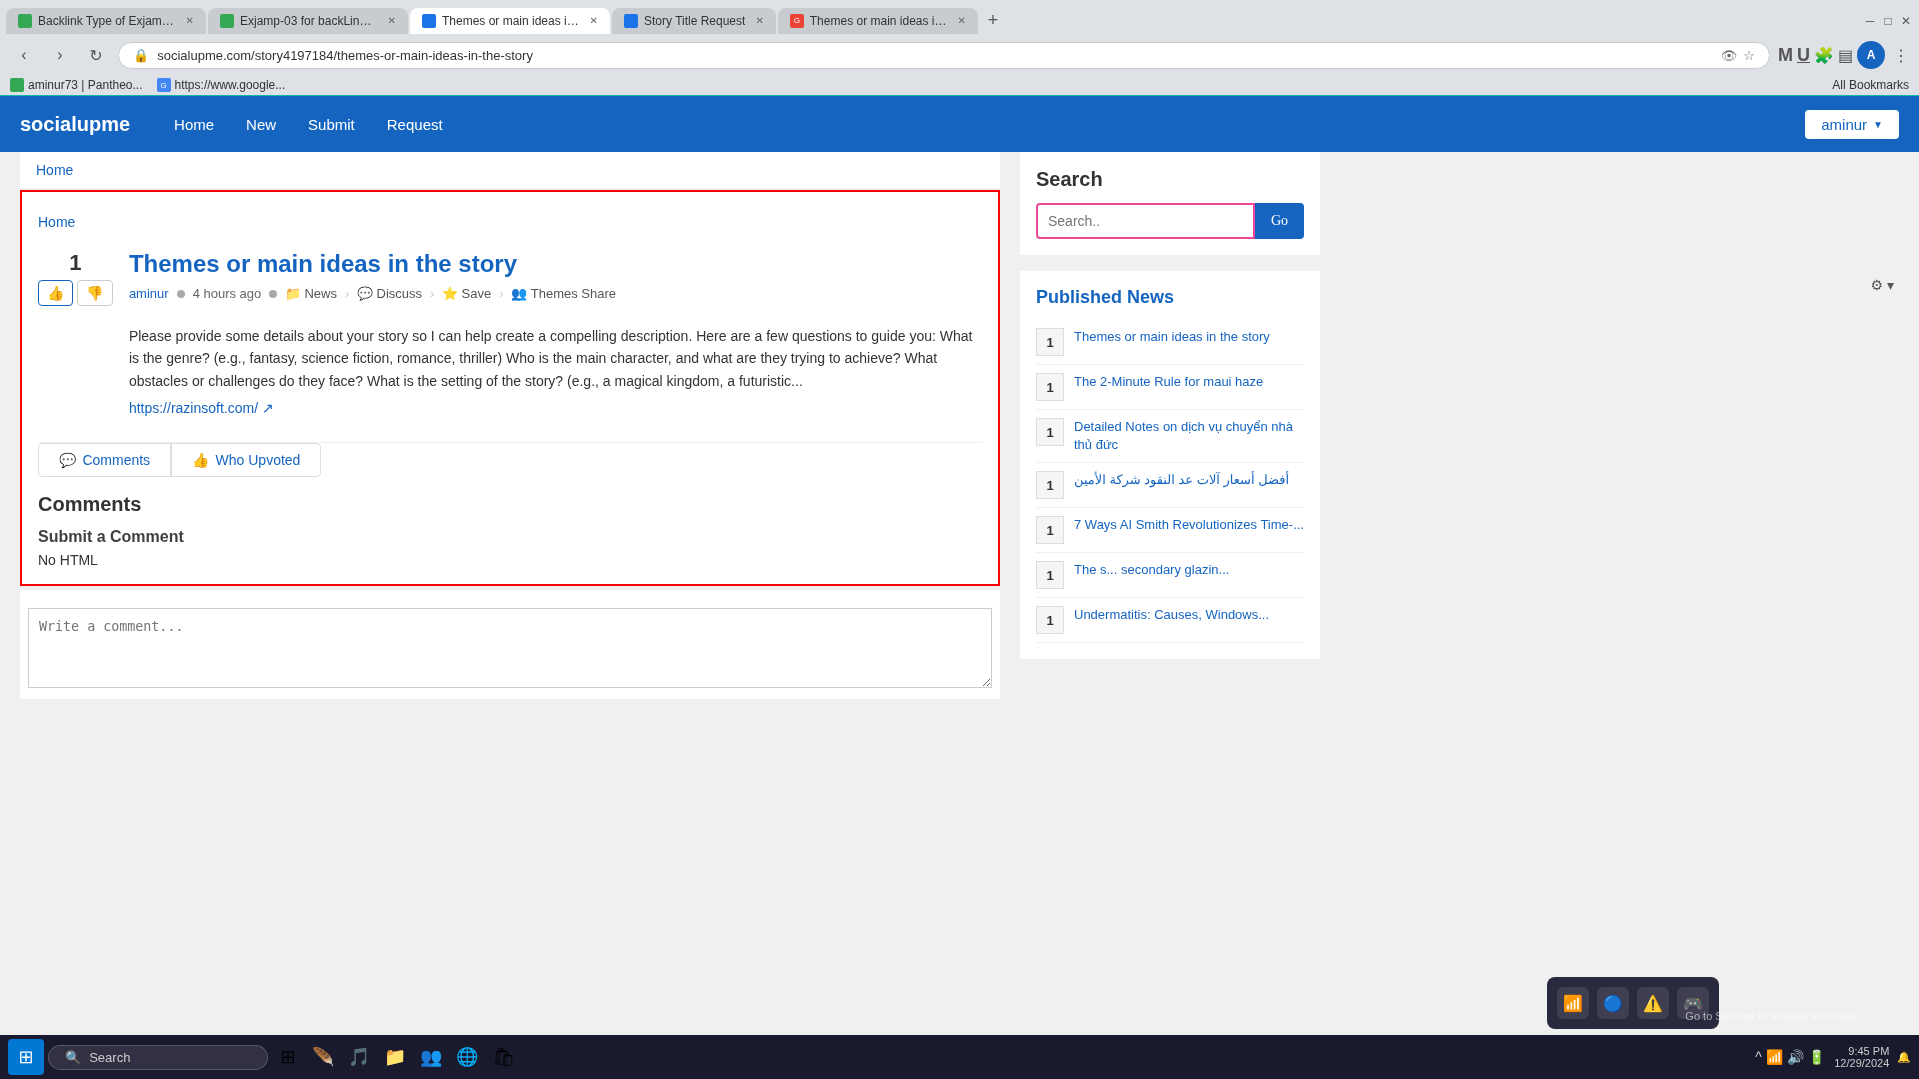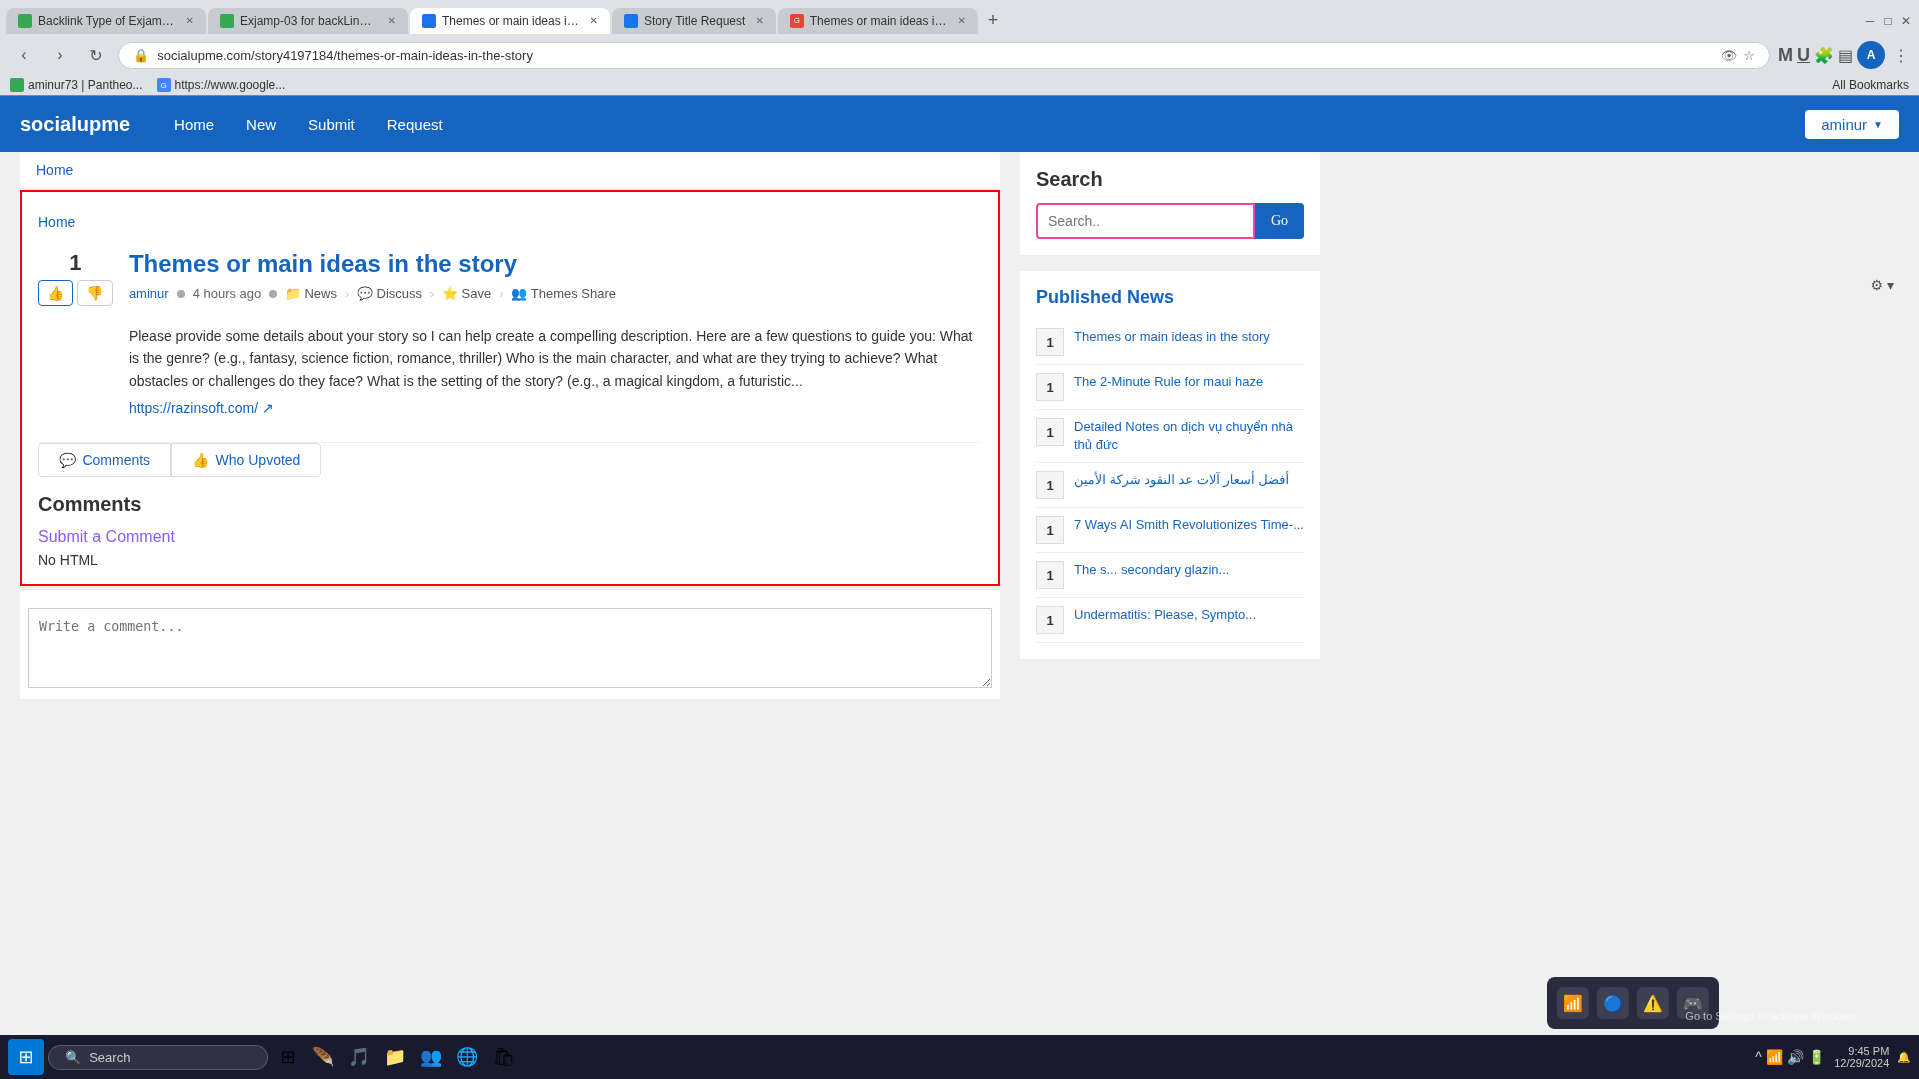--- a/index.html
+++ b/index.html
@@ -74,21 +74,21 @@
     .post-text { color: #333; line-height: 1.6; font-size: 14px; margin-bottom: 8px; margin-top: 24px; }
     .post-link { color: #1565c0; font-size: 14px; text-decoration: none; }
 
     .post-actions { display: flex; gap: 0; border-top: 1px solid #eee; margin-top: 16px; }
     .action-tab { padding: 8px 20px; border: 1px solid #ddd; background: white; cursor: pointer; font-size: 14px; color: #1565c0; display: flex; align-items: center; gap: 6px; }
     .action-tab:first-child { border-radius: 4px 0 0 4px; }
     .action-tab:last-child { border-radius: 0 4px 4px 0; }
 
     .comments-section { padding: 16px 0 0 0; }
     .comments-title { font-size: 20px; font-weight: bold; margin-bottom: 12px; color: #333; }
-    .submit-comment { font-size: 16px; font-weight: normal; margin-bottom: 6px; color: #8b5cf6; }
+    .submit-comment { font-size: 16px; font-weight: bold; margin-bottom: 6px; color: #404040; }
     .no-html { font-size: 14px; color: #333; }
 
     .comment-box { width: 100%; background: white; border: 1px solid #ccc; padding: 10px; min-height: 80px; margin-top: 10px; }
     .gear-btn { background: none; border: none; cursor: pointer; display: flex; align-items: center; gap: 4px; color: #555; font-size: 14px; padding: 4px 8px; border-radius: 4px; }
 
     
     .sidebar { width: 300px; flex-shrink: 0; padding-top: 0; }
     .sidebar-search { background: white; padding: 16px; margin-bottom: 16px; }
     .sidebar-search-title { font-size: 20px; font-weight: bold; margin-bottom: 12px; color: #333; }
     .search-form { display: flex; gap: 0; }
@@ -336,21 +336,21 @@
             <div class="news-item">
     <div class="news-count">1</div>
     <a class="news-title">7 Ways AI Smith Revolutionizes Time-...</a>
   </div>
             <div class="news-item">
     <div class="news-count">1</div>
     <a class="news-title">The s... secondary glazin...</a>
   </div>
             <div class="news-item">
     <div class="news-count">1</div>
-    <a class="news-title">Undermatitis: Please, Sympto...</a>
+    <a class="news-title">Undermatitis: Causes, Windows...</a>
   </div>
           </div>
       </div>
 
     </div>
 
   </div>
 
 </div>
 

